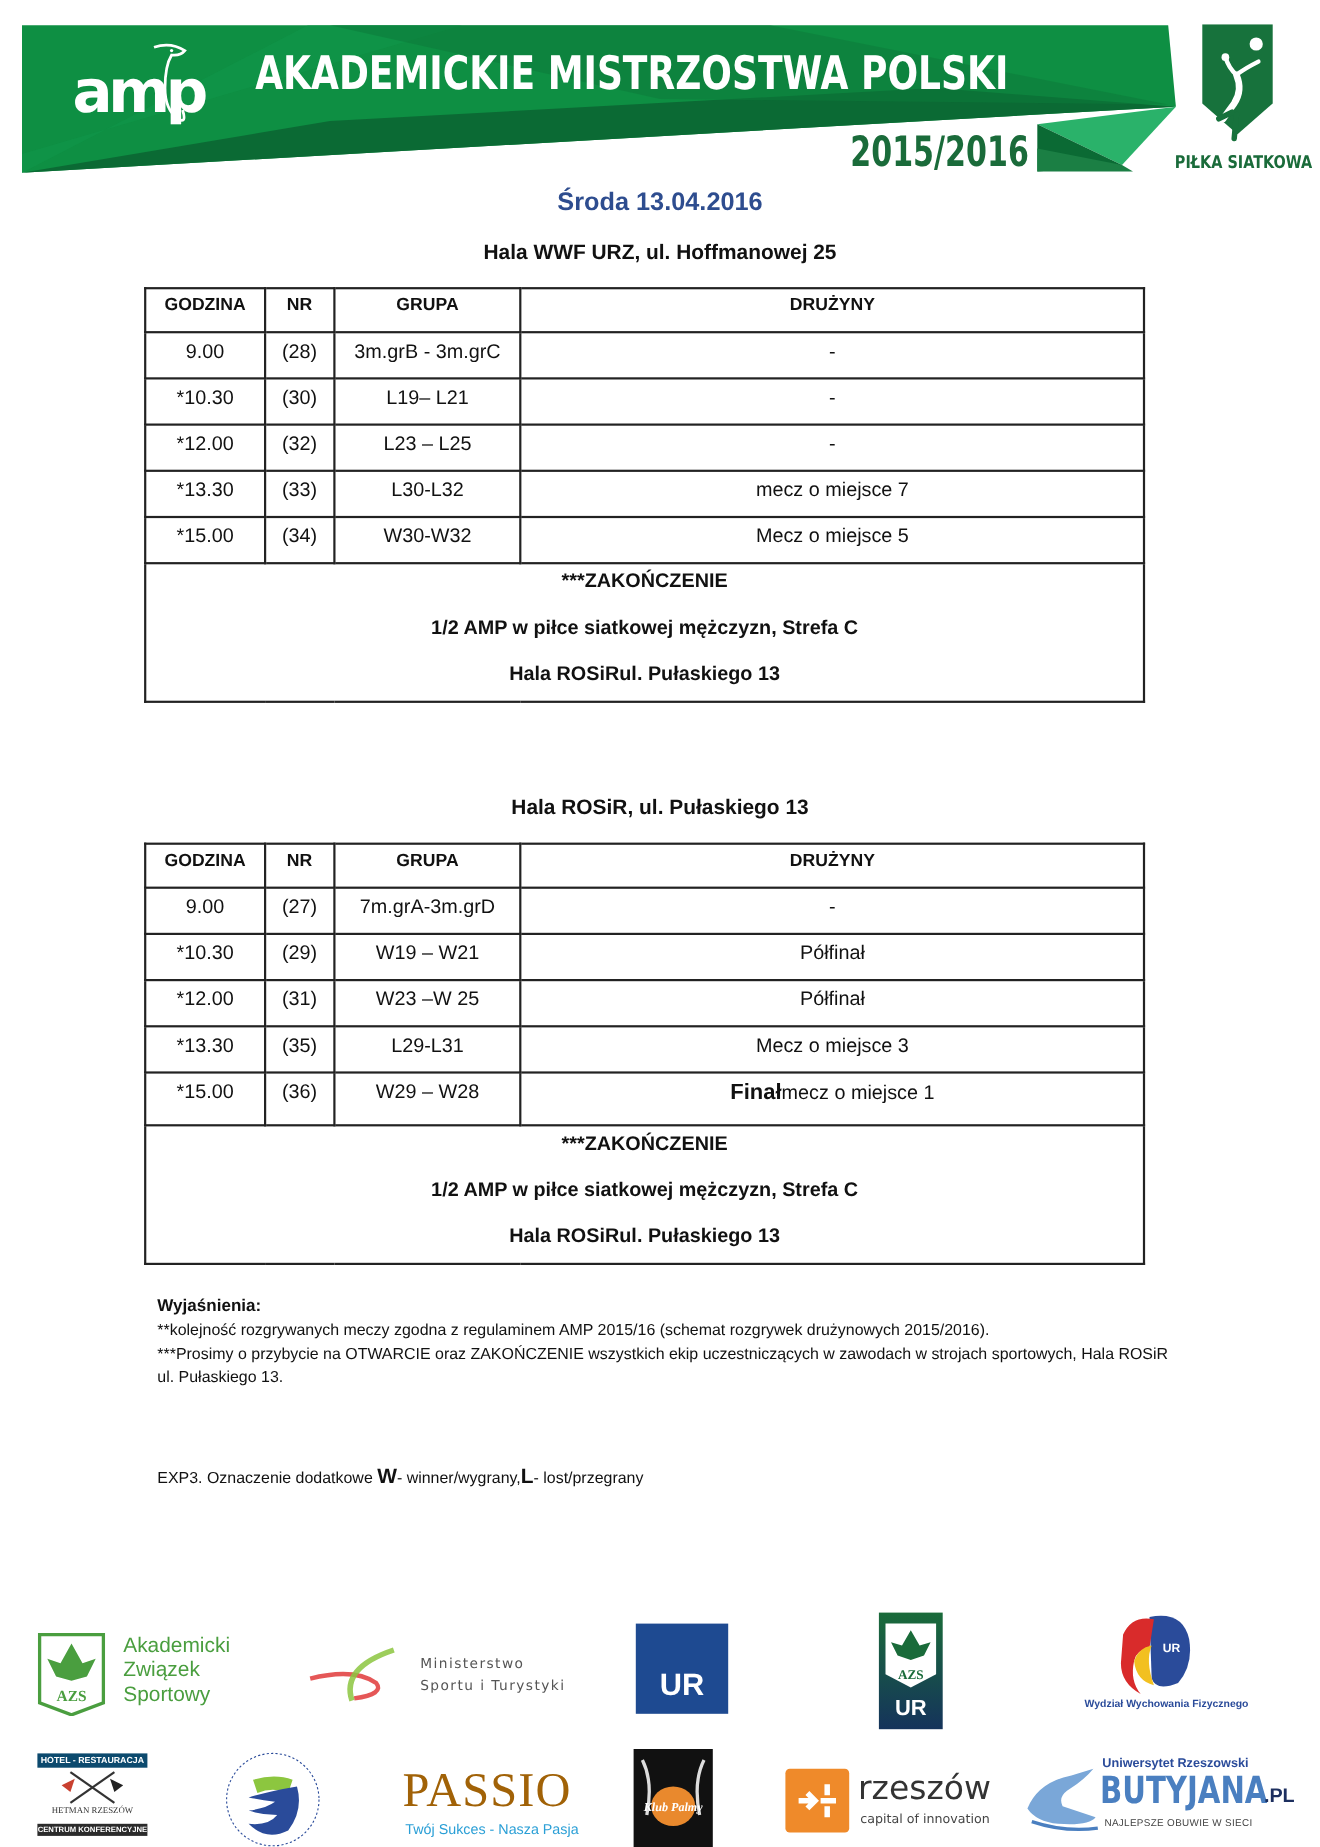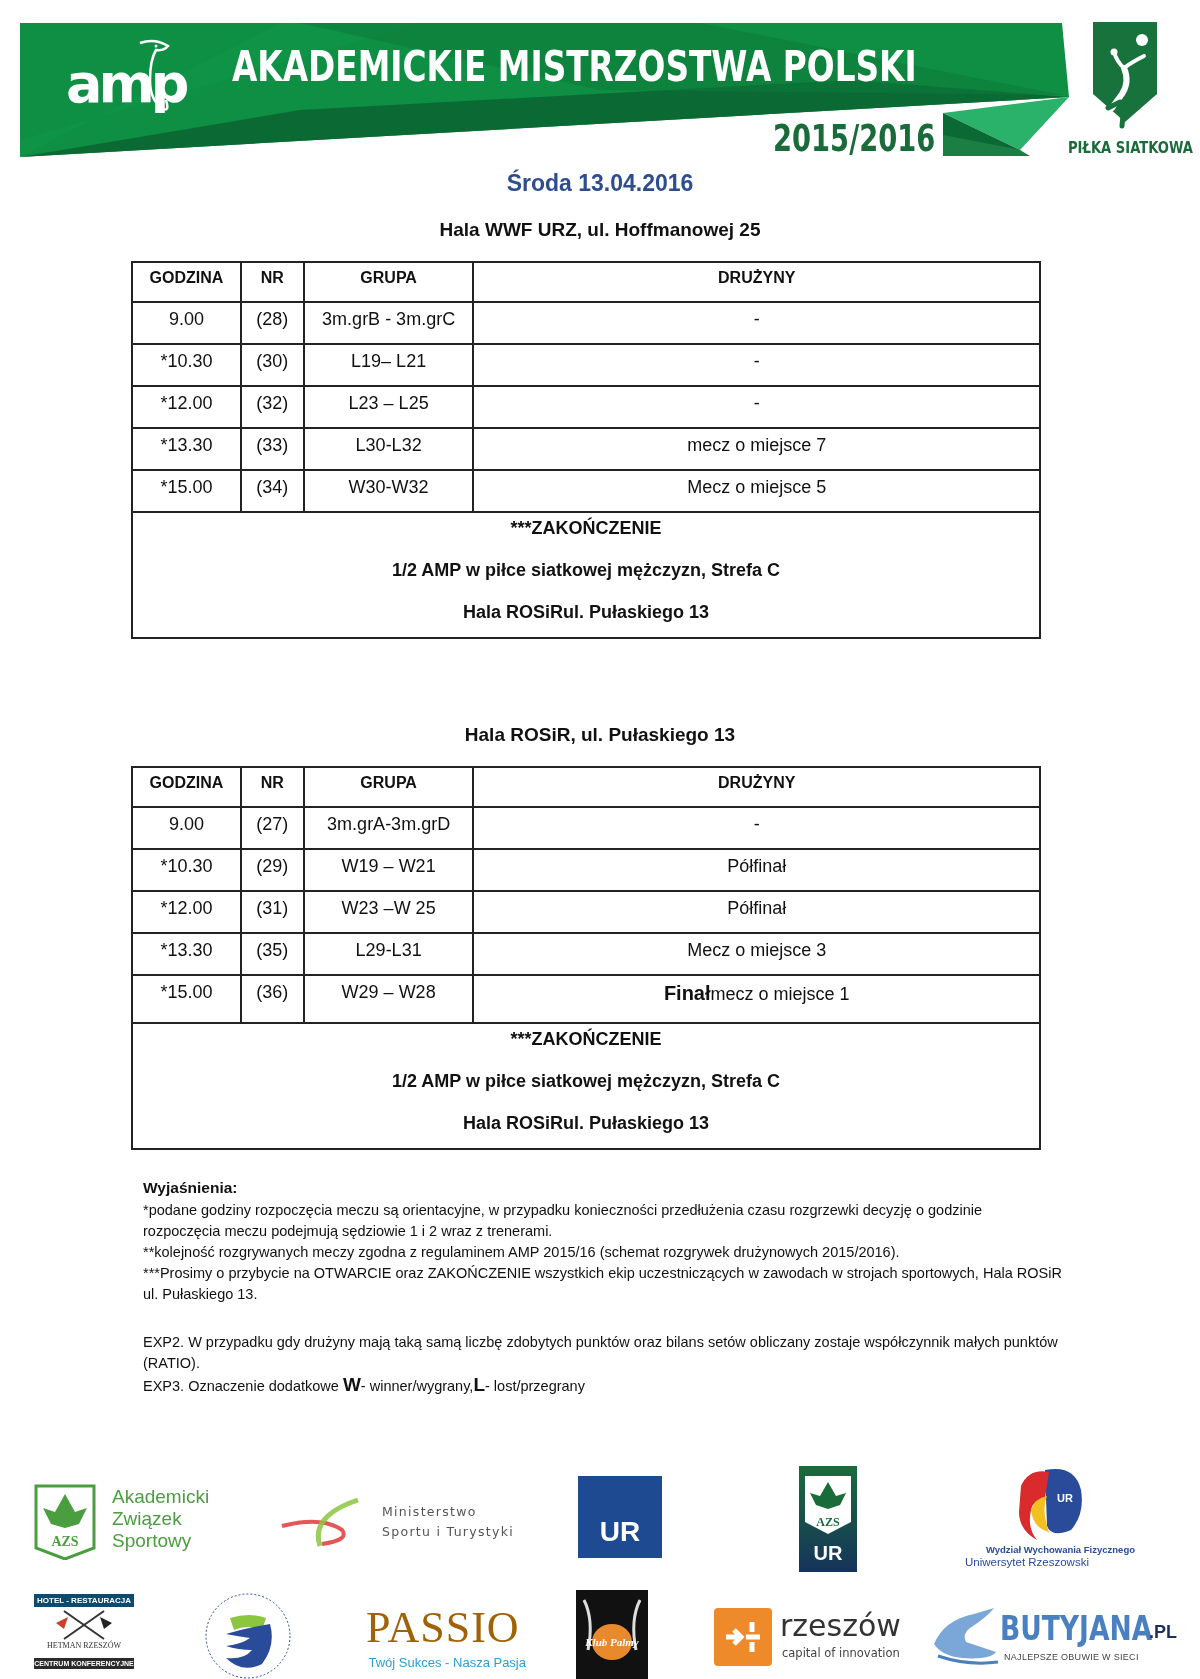--- a/index.html
+++ b/index.html
@@ -64,21 +64,21 @@
   .notes { position: absolute; left: 143px; width: 920px; font-size: 14.5px; line-height: 21px; color: #111; }
   .notes h4 { font-size: 15.5px; font-weight: bold; margin-bottom: 2px; }
   .notes p { margin: 0; }
   .big-letter { font-weight: bold; font-size: 19px; }
 
   
   .logo { position: absolute; }
   .asz-text { font-size: 19px; line-height: 22px; color: #4a9e3f; }
   .ministry-text { font-family: "DejaVu Sans", sans-serif; font-size: 12.5px; line-height: 20px; color: #555; letter-spacing: 1.3px; }
   .wwf-text1 { font-size: 9.5px; font-weight: bold; color: #2a4b9a; text-align: right; }
-  .wwf-text2 { font-size: 11.5px; font-weight: normal; color: #2a4b9a; text-align: left; }
+  .wwf-text2 { font-size: 11.5px; font-weight: bold; color: #2a4b9a; text-align: right; margin-top: 41px; }
   .hetman-top { background: #0c4a6e; color: #fff; font-size: 8px; font-weight: bold; text-align: center; padding: 2px 0; }
   .hetman-mid { font-family: "Liberation Serif", serif; font-size: 8px; color: #333; text-align: center; }
   .hetman-bot { background: #2b2b2b; color: #fff; font-size: 7px; font-weight: bold; text-align: center; padding: 2px 0; }
   .passio-word { font-family: Liberation Serif, serif; font-size: 44px; color: #a16207; letter-spacing: 1px; line-height: 46px; }
   .passio-tag { font-size: 13px; color: #2a9fd6; text-align: right; }
   .rzeszow-word { font-family: "DejaVu Sans", sans-serif; font-size: 30px; color: #333; line-height: 32px; }
   .rzeszow-tag { font-family: "DejaVu Sans", sans-serif; font-size: 11.5px; color: #444; }
   .buty-word { font-family: "DejaVu Sans", sans-serif; font-weight: bold; font-size: 34px; color: #4a7fc0; transform: scaleX(0.78); transform-origin: left center; white-space: nowrap; line-height: 36px; }
   .buty-pl { font-size: 18px; color: #1d2f5f; margin-left: 31px; }
   .buty-tag { font-size: 9px; color: #444; letter-spacing: 0.3px; }
@@ -183,21 +183,21 @@
   <tbody>
       <tr>
     <th>GODZINA</th>
     <th>NR</th>
     <th>GRUPA</th>
     <th>DRUŻYNY</th>
   </tr>
   <tr>
     <td>9.00</td>
     <td>(27)</td>
-    <td>3m.grA-3m.grD</td>
+    <td>7m.grA-3m.grD</td>
     <td>-</td>
   </tr>
   <tr>
     <td>*10.30</td>
     <td>(29)</td>
     <td>W19 – W21</td>
     <td>Półfinał</td>
   </tr>
   <tr>
     <td>*12.00</td>
@@ -222,27 +222,25 @@
       <div>***ZAKOŃCZENIE</div>
       <div>1/2 AMP w piłce siatkowej mężczyzn, Strefa C</div>
       <div>Hala ROSiRul. Pułaskiego 13</div>
     </td>
   </tr>
 </tbody>
   </table>
 
 <div class="notes" style="top:1177px">
   <h4>Wyjaśnienia:</h4>
-  <p>*podane godziny rozpoczęcia meczu są orientacyjne, w przypadku konieczności przedłużenia czasu rozgrzewki decyzję o godzinie rozpoczęcia meczu podejmują sędziowie 1 i 2 wraz z trenerami.</p>
   <p>**kolejność rozgrywanych meczy zgodna z regulaminem AMP 2015/16 (schemat rozgrywek drużynowych 2015/2016).</p>
   <p>***Prosimy o przybycie na OTWARCIE oraz ZAKOŃCZENIE wszystkich ekip uczestniczących w zawodach w strojach sportowych, Hala ROSiR ul. Pułaskiego 13.</p>
 </div>
 
 <div class="notes" style="top:1332px">
-  <p>EXP2. W przypadku gdy drużyny mają taką samą liczbę zdobytych punktów oraz bilans setów obliczany zostaje współczynnik małych punktów (RATIO).</p>
   <p><span>EXP3. Oznaczenie dodatkowe </span><span class="big-letter">W</span><span>- winner/wygrany,</span><span class="big-letter">L</span><span>- lost/przegrany</span></p>
 </div>
 
 <div class="logo" style="left:34px;top:1484px;width:190px;height:76px">
   <svg width="62" height="76" style="position:absolute;left:0;top:0">
     <path d="M2 2 h58 v62 l-29 11 l-29 -11 z" fill="none" stroke="#4a9e3f" stroke-width="3"></path>
     <path d="M31 10 l-10 18 l-12 -4 l8 16 l14 4 l14 -4 l8 -16 l-12 4 z" fill="#4a9e3f"></path>
     <text x="31" y="62" text-anchor="middle" font-family="Liberation Serif, serif" font-weight="bold" font-size="14" fill="#4a9e3f">AZS</text>
   </svg>
   <div class="asz-text" style="position:absolute;left:78px;top:2px">

